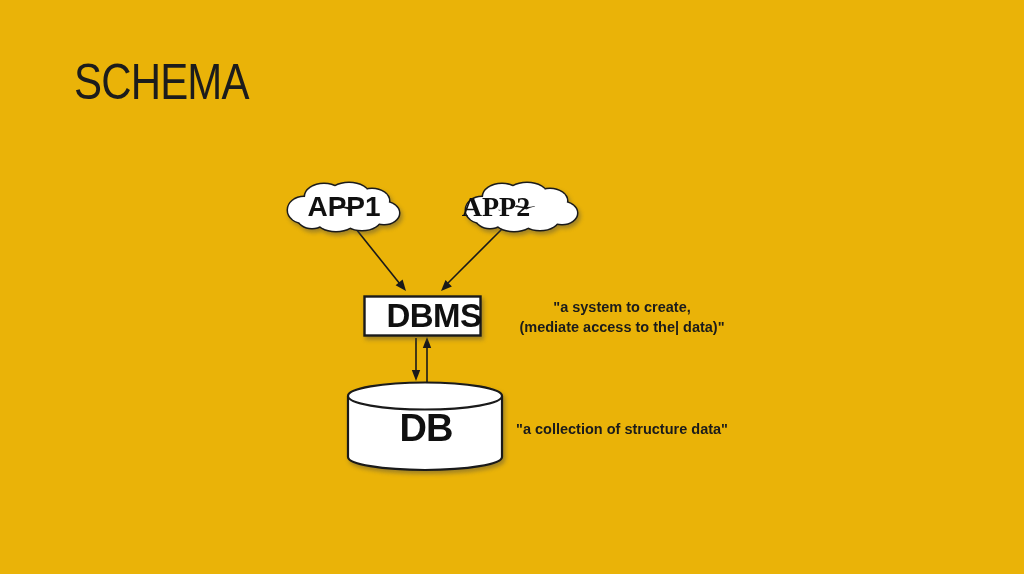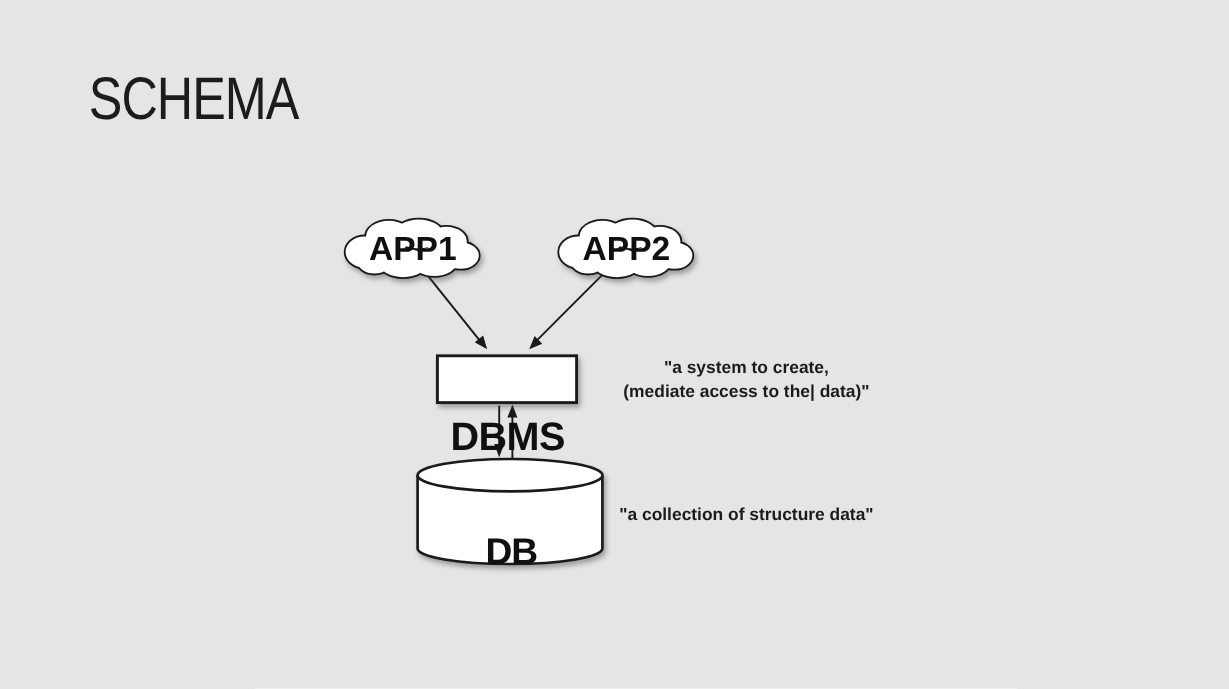--- a/index.html
+++ b/index.html
@@ -1,19 +1,19 @@
 <!DOCTYPE html>
 <html><head>
 <meta charset="utf-8">
 <style>
   html,body{margin:0;padding:0;background:#ffffff;}
   .slide{
     position:relative;
     width:1024px;height:574px;
-    background:#e5e5e5;
+    background:#eab308;
     overflow:hidden;
     font-family:"Liberation Sans","DejaVu Sans",sans-serif;
   }
   .slide-title{
     position:absolute;
     left:74px;top:53px;
     font-size:50px;
     font-weight:300;
     letter-spacing:-1px;
     color:#1c1c1c;
@@ -28,21 +28,21 @@
   .dlabel{
     position:absolute;
     transform:translate(-50%,-50%);
     font-weight:bold;
     color:#101010;
     white-space:nowrap;
     line-height:1.05;
   }
   .app-label{font-size:28px;}
   .dbms-label{font-size:33px;letter-spacing:-.5px;}
-  .db-label{font-size:31px;letter-spacing:-1px;margin-top:31px;}
+  .db-label{font-size:38px;letter-spacing:-1px;}
   .quote{
     position:absolute;
     transform:translate(-50%,-50%);
     font-weight:bold;
     color:#1b1b1b;
     font-size:14.5px;
     line-height:20px;
     text-align:center;
     white-space:nowrap;
   }
@@ -104,22 +104,22 @@
       <rect x="364.5" y="296.5" width="116" height="39" fill="#ffffff" stroke="#1a1a1a" stroke-width="2.4"></rect>
     </g>
 
     <g class="shadowed">
       <path d="M348,396 L348,457 A77,13 0 0 0 502,457 L502,396" fill="#ffffff" stroke="#1a1a1a" stroke-width="2.2"></path>
       <ellipse cx="425" cy="396" rx="77" ry="13.5" fill="#ffffff" stroke="#1a1a1a" stroke-width="2.2"></ellipse>
     </g>
   </svg>
 
   <div class="dlabel app-label" style="left:344px;top:207px;">APP1</div>
-  <div class="dlabel app-label" style="left:522px;top:207px;">APP2</div>
-  <div class="dlabel dbms-label" style="left:423px;top:316px;margin-top:48px;">DBMS</div>
+  <div class="dlabel app-label" style="left:496px;top:207px;font-family:Liberation Serif, serif;">APP2</div>
+  <div class="dlabel dbms-label" style="left:434px;top:316px;">DBMS</div>
   <div class="dlabel db-label" style="left:426px;top:429px;">DB</div>
 
   <div class="quote" style="left:622px;top:317px;">
     <span style="display:block">"a system to create,</span>
     <span style="display:block">(mediate access to the| data)"</span>
   </div>
 
   <div class="quote" style="left:622px;top:429px;">"a collection of structure data"</div>
 
 </div>

